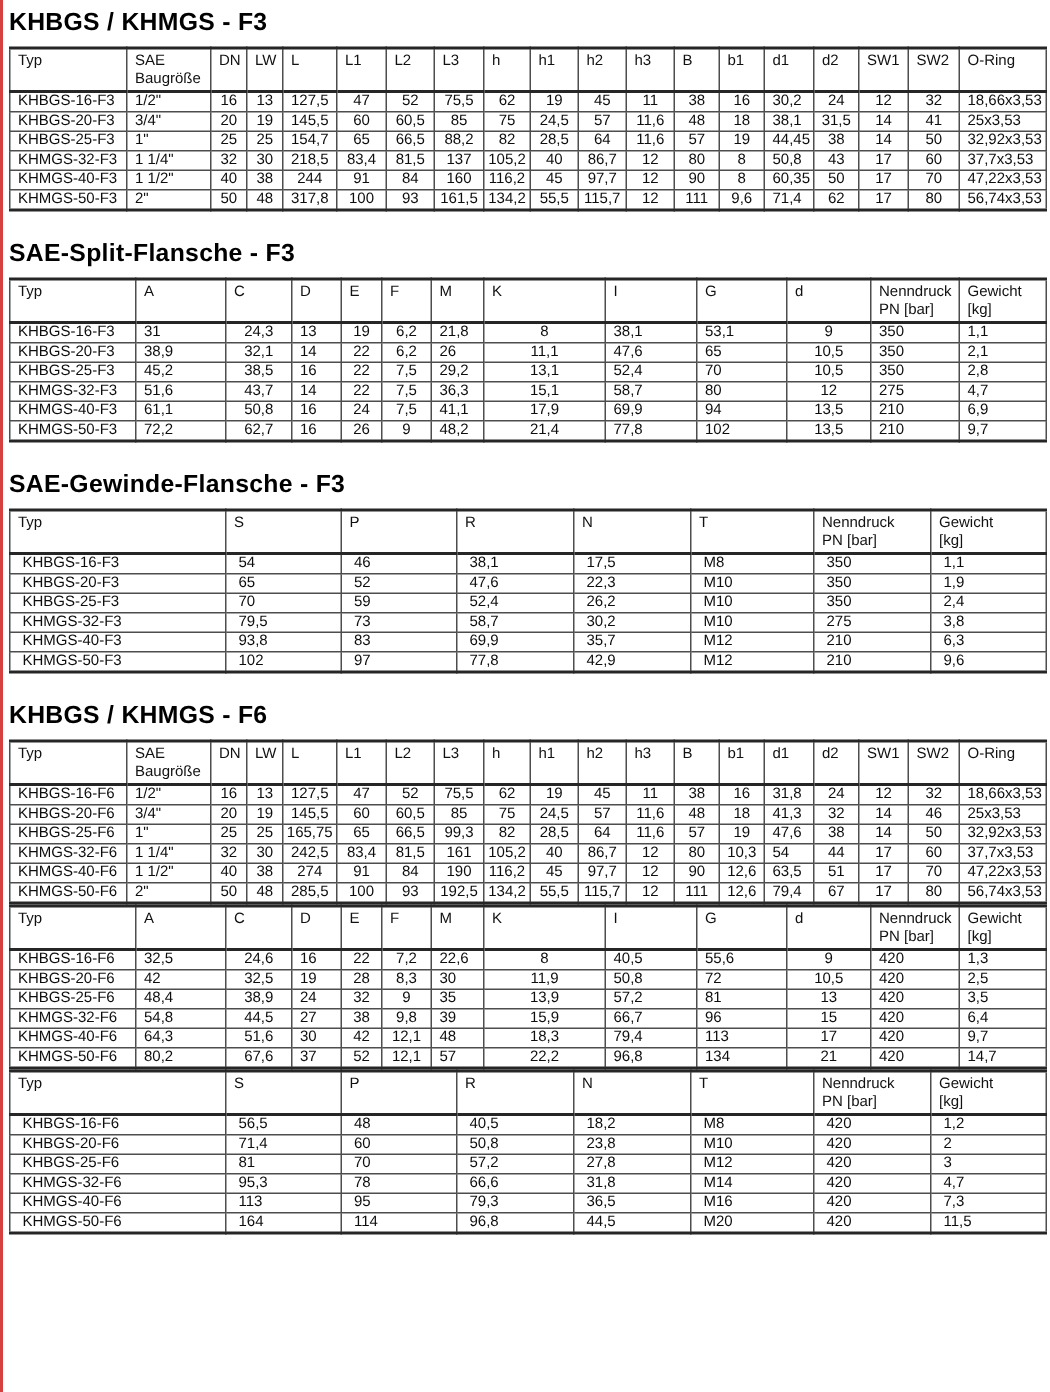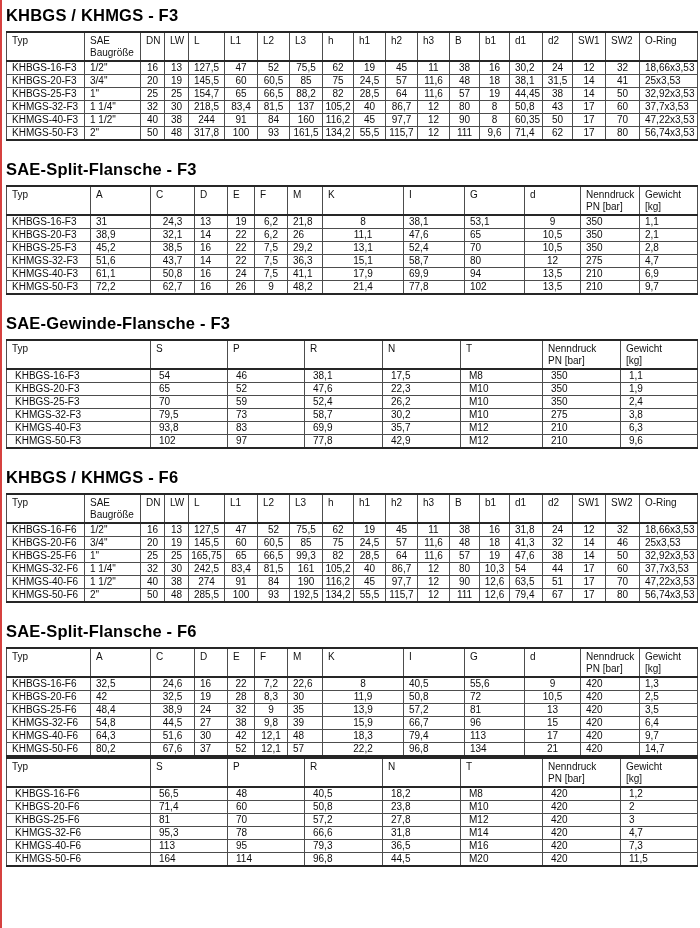--- a/index.html
+++ b/index.html
@@ -625,21 +625,20 @@
             <td class="center">67</td>
             <td class="center">17</td>
             <td class="center">80</td>
             <td>56,74x3,53</td>
           </tr>
         </tbody>
       </table>
   </section>
 
   <section>
-    <h2>SAE-Split-Flansche - F6</h2>
     <table>
         <colgroup>
           <col style="width: 84px;">
           <col style="width: 60px;">
           <col style="width: 44px;">
           <col style="width: 33px;">
           <col style="width: 27px;">
           <col style="width: 33px;">
           <col style="width: 35px;">
           <col style="width: 81px;">

